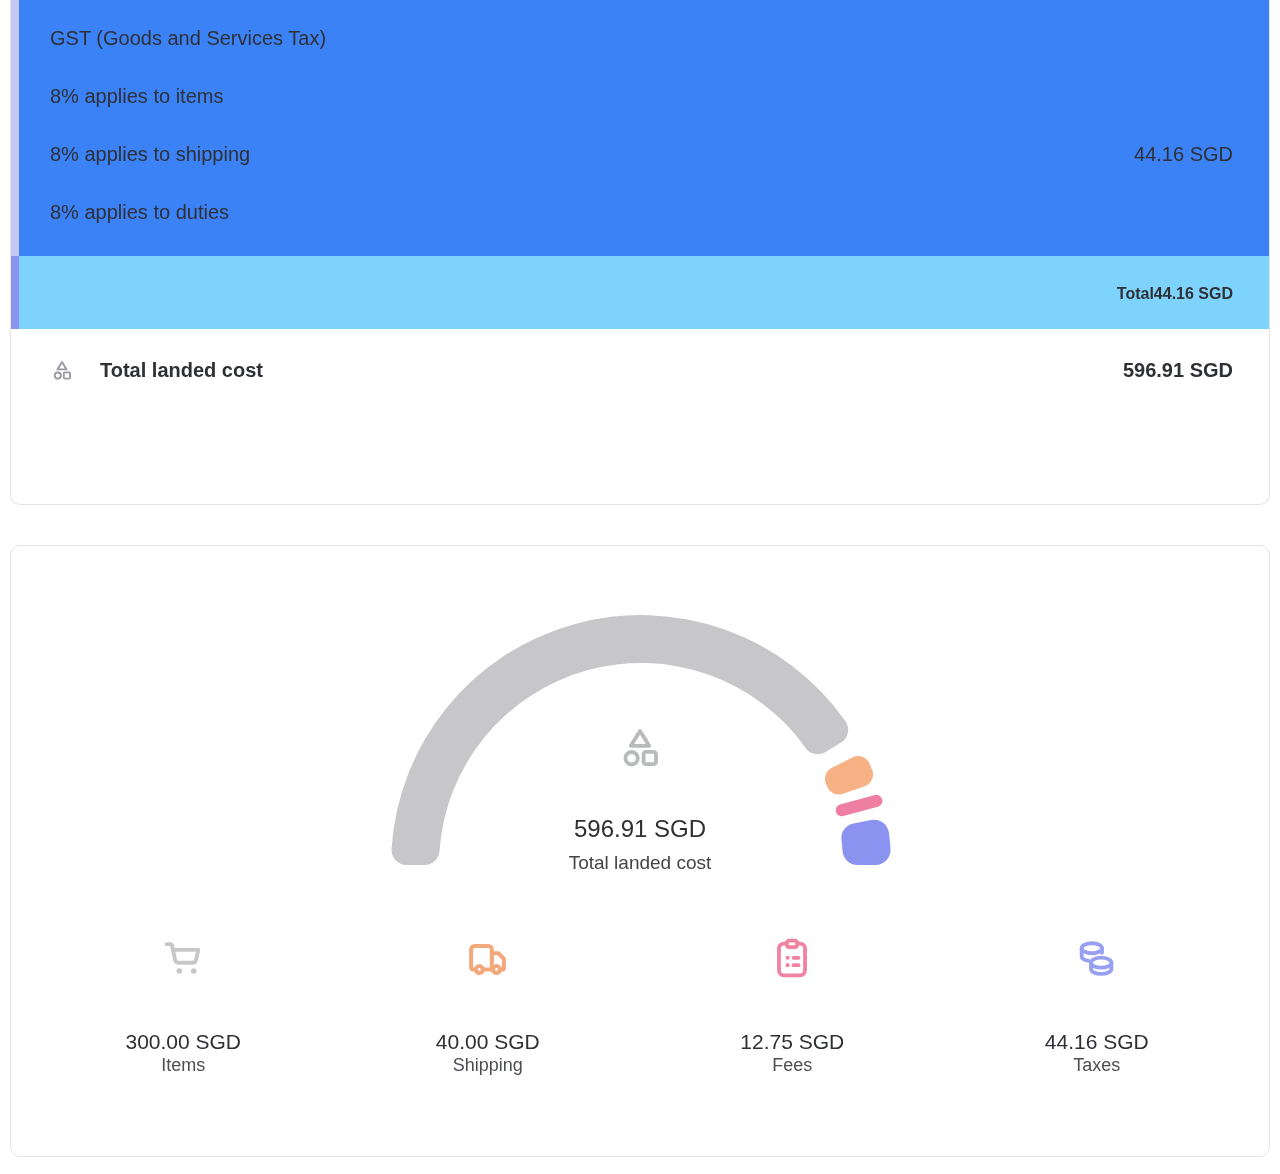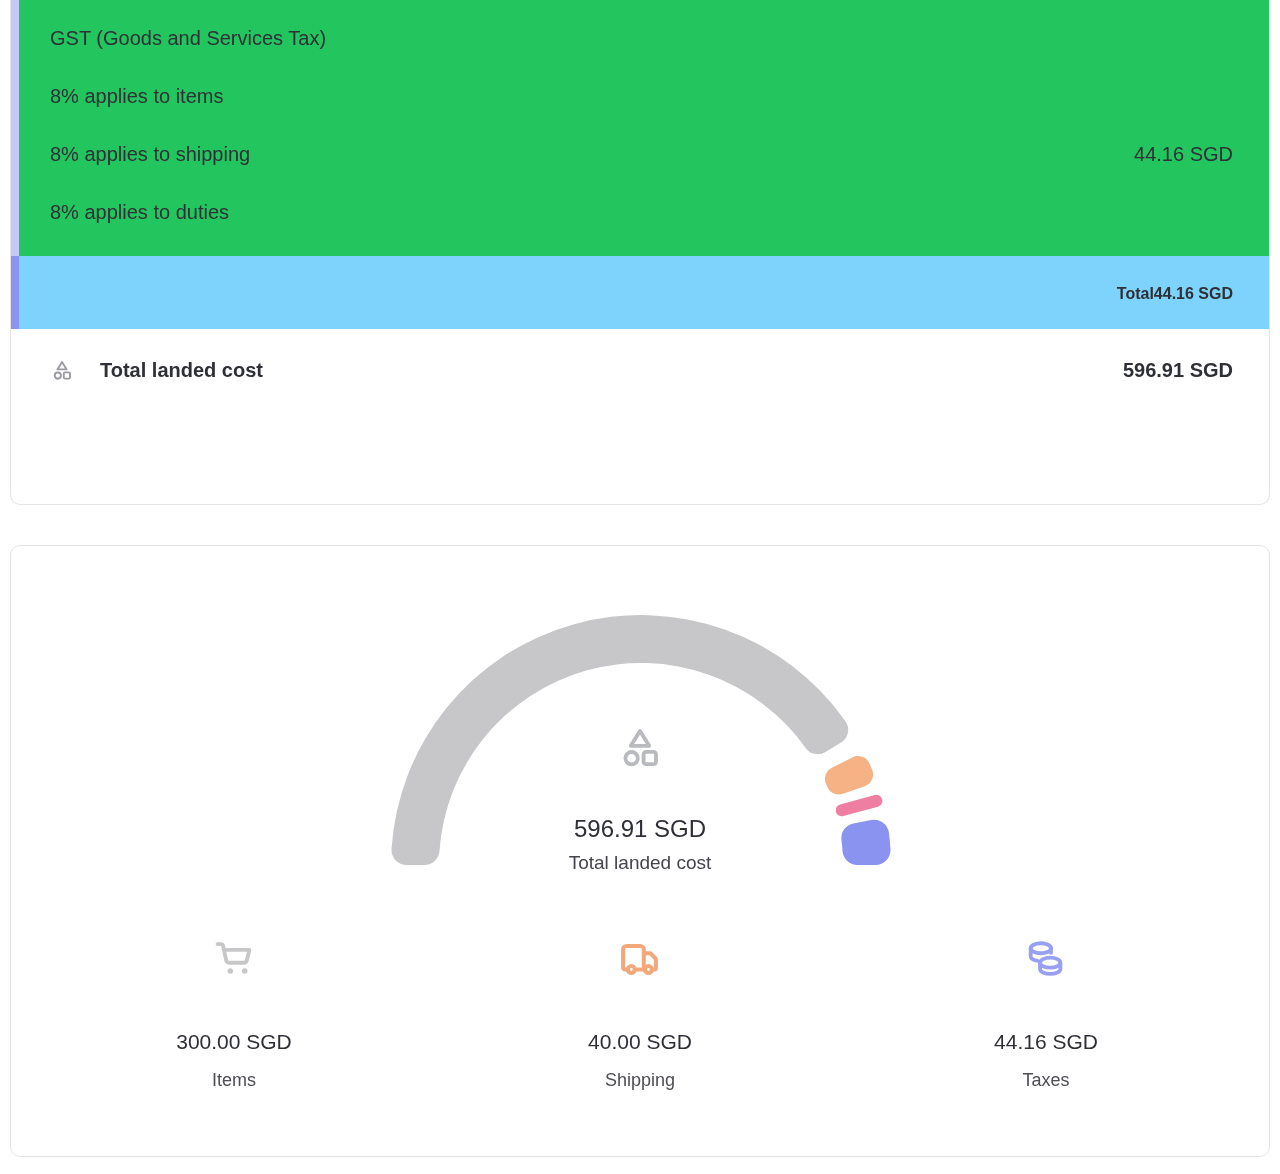--- a/index.html
+++ b/index.html
@@ -7,21 +7,21 @@
     width:1280px;height:1174px;background:#ffffff;
     font-family:"Liberation Sans",sans-serif;color:#2f3036;
     -webkit-font-smoothing:antialiased;overflow:hidden;
   }
   .card{position:relative;margin-left:10px;width:1258px;background:#ffffff;
         border:1px solid #e4e4e7;}
   .card1{height:504px;border-top:none;border-radius:0 0 10px 10px;overflow:hidden;}
   .card2{margin-top:40px;height:610px;border-radius:10px;}
 
   
-  .tax-details{background:#22c55e;border-left:8px solid #c3c8f5;padding:26px 36px 31px 31px;text-align:center;}
+  .tax-details{background:#3b82f6;border-left:8px solid #c3c8f5;padding:26px 36px 31px 31px;text-align:center;}
   .trow{display:flex;justify-content:space-between;font-size:20px;line-height:25px;}
   .trow + .trow{margin-top:33px;}
   .tax-title{font-weight:500;}
   .tax-total{background:#7dd3fc;border-left:8px solid #8b93ee;
              padding:25px 36px 23px 31px;display:flex;justify-content:flex-end;
              font-size:16px;line-height:25px;font-weight:700;}
   .landed{display:flex;align-items:center;padding:28px 36px 0 39px;font-size:20px;line-height:26px;}
   .landed .icon{width:24px;height:24px;color:#9b9ca1;flex:0 0 auto;}
   .landed .lbl{margin-left:26px;font-weight:700;}
   .landed .value{margin-left:auto;font-weight:600;}
@@ -29,21 +29,21 @@
   
   .gauge-svg{position:absolute;left:0;top:0;pointer-events:none;}
   .gauge-center{position:absolute;left:0;right:0;top:177px;text-align:center;}
   .gauge-center .icon{width:48px;height:48px;color:#b9babe;display:inline-block;}
   .center-value{margin-top:40px;font-size:24px;line-height:28px;font-weight:500;color:#2f3036;}
   .center-label{margin-top:9px;font-size:19px;line-height:22px;color:#44454b;}
   .stats{position:absolute;left:20px;right:20px;top:390px;display:flex;}
   .stat{flex:1;text-align:center;}
   .stat .icon{width:46px;height:46px;display:inline-block;}
   .stat-value{margin-top:44px;font-size:21px;line-height:24px;color:#2f3036;}
-  .stat-label{margin-top:16px;font-size:18px;line-height:21px;color:#4d4e54;}
+  .stat-label{margin-top:1px;font-size:18px;line-height:21px;color:#4d4e54;}
   .c-gray{color:#c7c7c9;} .c-orange{color:#f3a87c;} .c-teal{color:#7ce8db;}
   .c-pink{color:#f083a2;} .c-purple{color:#98a0f2;}
   svg{display:block;margin:0 auto;}
 </style>
 </head>
 <body>
 
 <div class="card card1">
   <div class="tax-details">
     <div class="trow tax-title">
@@ -123,20 +123,34 @@
           <circle cx="7.5" cy="17.5" r="1.8"></circle>
           <circle cx="16.4" cy="17.5" r="1.8"></circle>
           <path d="M14.6 17.5H9.3"></path>
         </svg>
       </span>
       <div class="stat-value">40.00 SGD</div>
       <div class="stat-label">Shipping</div>
     </div>
 
 
+    <div class="stat">
+      <span class="icon c-pink">
+        <svg viewBox="0 0 24 24" fill="none" stroke="currentColor" stroke-width="2" stroke-linecap="round" stroke-linejoin="round">
+          <rect x="5.2" y="4" width="13.6" height="16.5" rx="2.6"></rect>
+          <rect x="9.3" y="2.4" width="5.4" height="3.4" rx="1.2" fill="#ffffff"></rect>
+          <circle cx="9.7" cy="11.4" r="1.05" fill="currentColor" stroke="none"></circle>
+          <circle cx="9.7" cy="15.2" r="1.05" fill="currentColor" stroke="none"></circle>
+          <path d="M12.8 11.4h2.6"></path>
+          <path d="M12.8 15.2h2.6"></path>
+        </svg>
+      </span>
+      <div class="stat-value">12.75 SGD</div>
+      <div class="stat-label">Fees</div>
+    </div>
 
     <div class="stat">
       <span class="icon c-purple">
         <svg viewBox="0 0 24 24" fill="none" stroke="currentColor" stroke-width="2" stroke-linecap="round" stroke-linejoin="round">
           <ellipse cx="9.3" cy="6.4" rx="5.3" ry="2.6"></ellipse>
           <path d="M4 6.4v4.1a5.3 2.6 0 0 0 3.4 2.4"></path>
           <path d="M14.6 6.4v2.4"></path>
           <ellipse cx="14.2" cy="13.9" rx="5.3" ry="2.6"></ellipse>
           <path d="M8.9 13.9v3.3a5.3 2.6 0 0 0 10.6 0v-3.3"></path>
         </svg>

